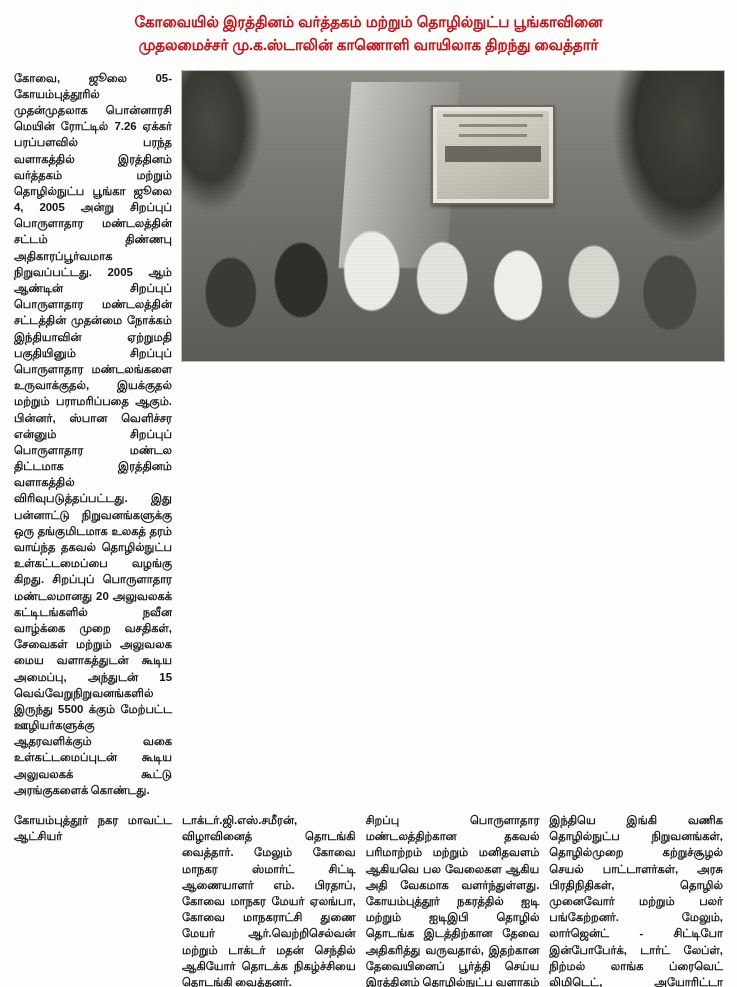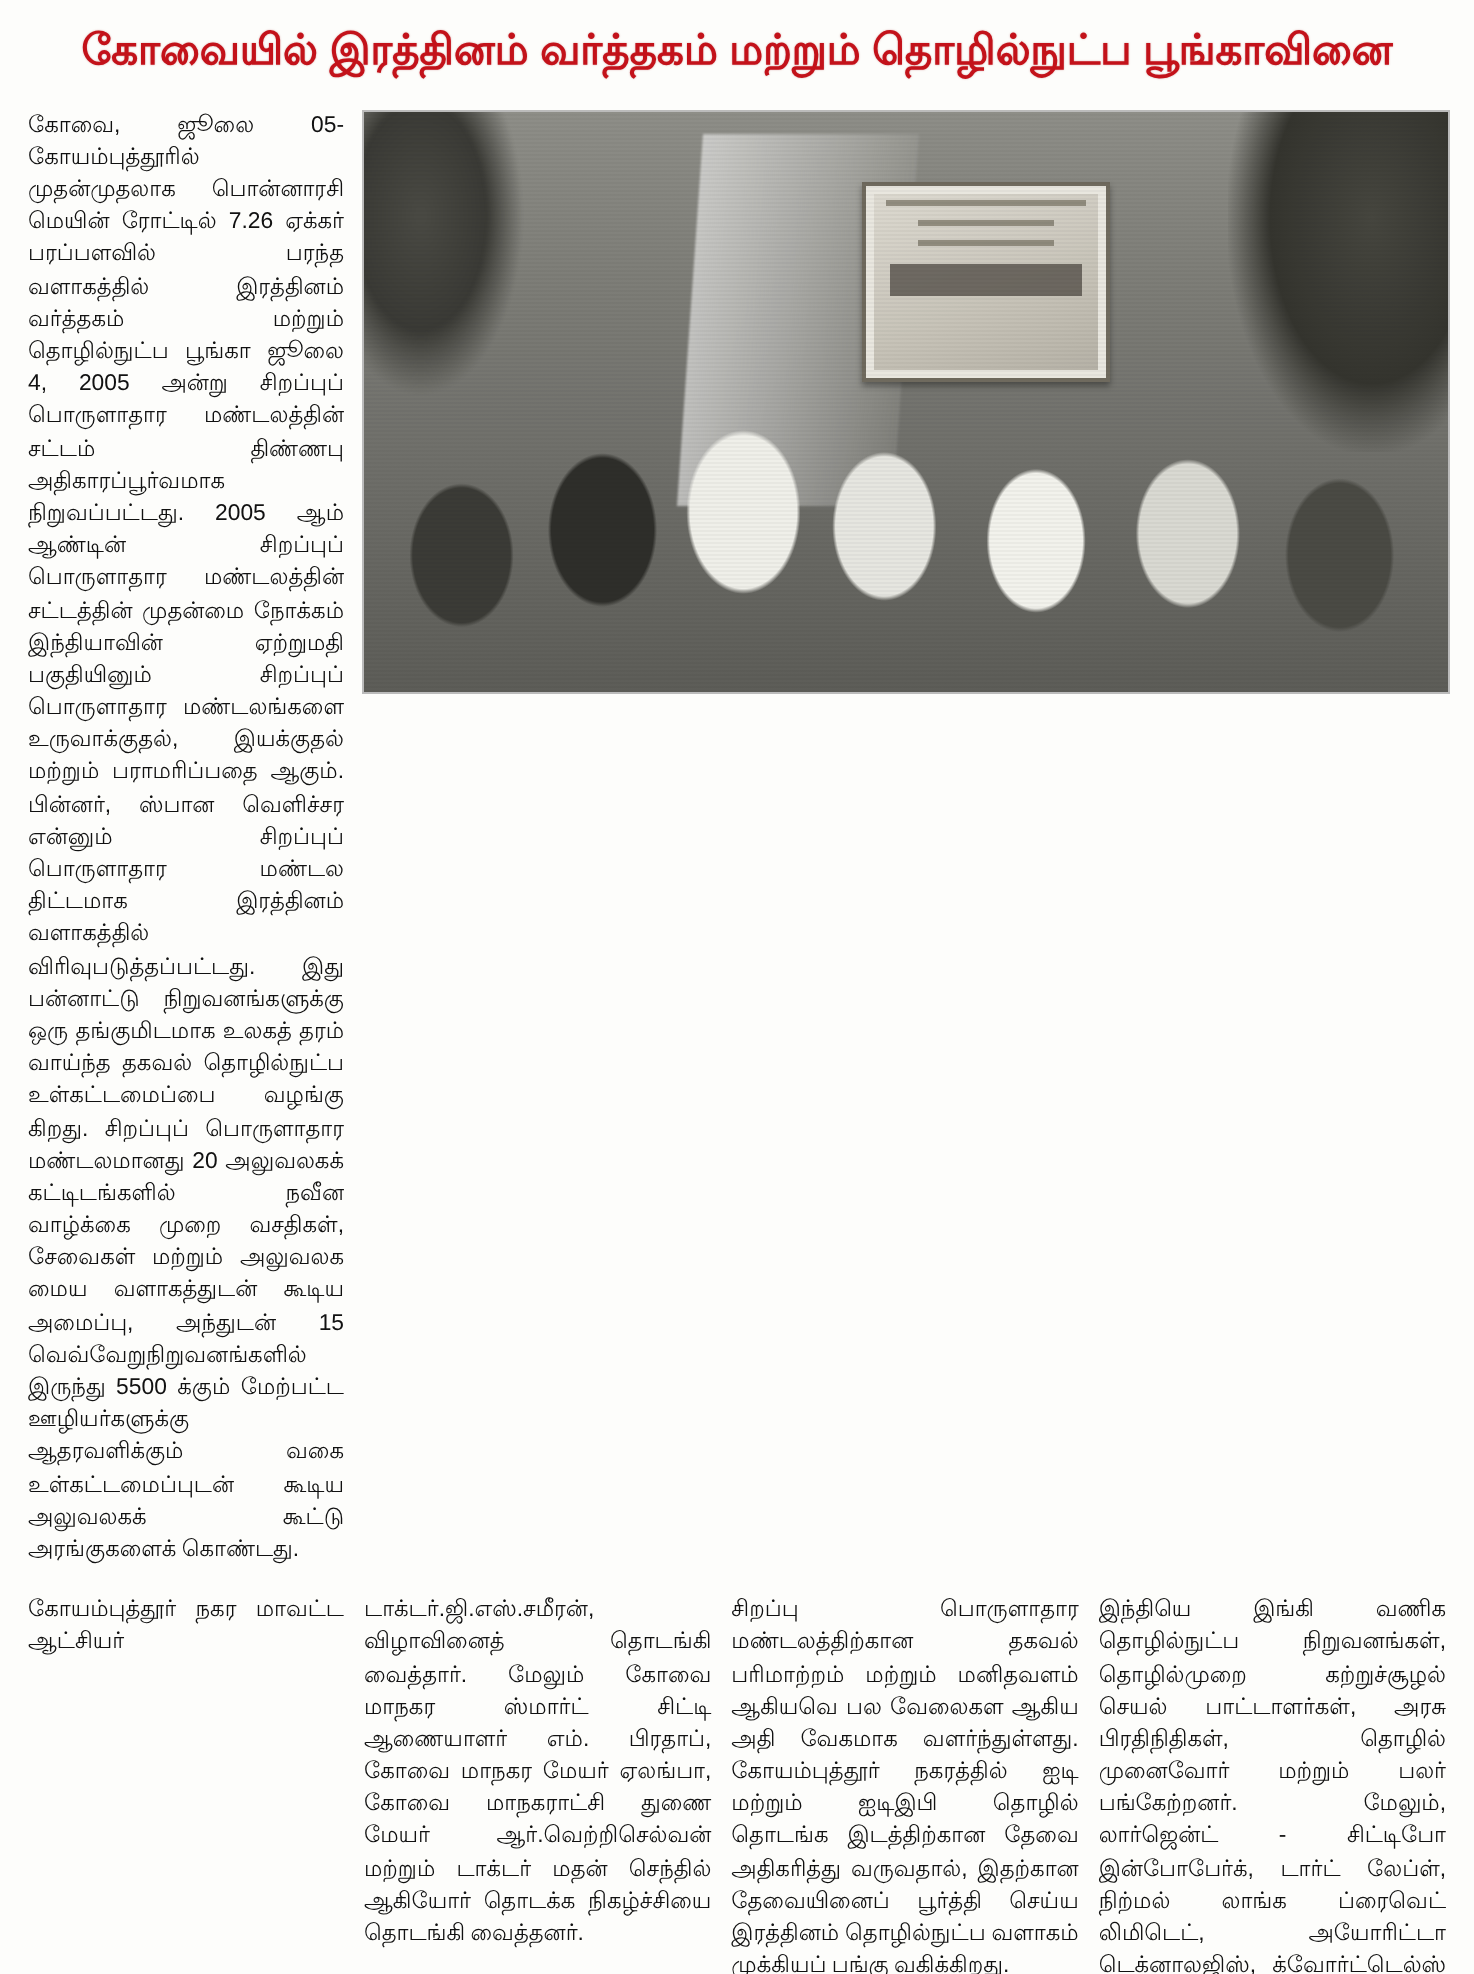--- a/index.html
+++ b/index.html
@@ -23,21 +23,21 @@
     padding: 8px 14px 6px 14px;
   }
 
   
   .headline {
     text-align: center;
     font-family: "Liberation Sans", sans-serif;
     font-weight: bold;
     color: #c3121a;
     line-height: 1.32;
-    font-size: 21px;
+    font-size: 15px;
     letter-spacing: 0px;
     padding: 4px 2px 2px 2px;
     text-shadow: 0 0 1px rgba(150,10,15,0.35);
   }
   .headline .l1 { display: block; }
   .headline .l2 { display: block; margin-top: 3px; }
 
   .rule {
     height: 1px;
     background: transparent;
@@ -72,21 +72,21 @@
   
   .txt {
     font-size: 11.4px;
     line-height: 1.42;
     text-align: justify;
     text-justify: inter-word;
     color: #111;
     word-spacing: -0.5px;
     hyphens: none;
   }
-  .txt p { margin: 0 0 6px 0; }
+  .txt p { margin: 0 0 6px 0; font-weight: bold; }
 
   
   .cols {
     display: flex;
     gap: 10px;
     margin-top: 8px;
   }
   .col {
     flex: 1 1 0;
     min-width: 0;
@@ -146,20 +146,21 @@
     opacity: .55;
   }
 </style>
 </head>
 <body>
 
 <div class="page">
 
   <div class="headline" style="color: rgb(195, 18, 26);">
     <span class="l1">கோவையில் இரத்தினம் வர்த்தகம் மற்றும் தொழில்நுட்ப பூங்காவினை</span>
+    <span class="l2">முதலமைச்சர் மு.க.ஸ்டாலின் காணொளி வாயிலாக திறந்து வைத்தார்</span>
   </div>
 
   <div class="rule"></div>
 
   <div class="top">
 
     <div class="lead-col txt">
       <p>கோவை, ஜூலை 05- கோயம்புத்தூரில் முதன்முதலாக பொன்னாரசி மெயின் ரோட்டில் 7.26 ஏக்கர் பரப்பளவில் பரந்த வளாகத்தில் இரத்தினம் வர்த்தகம் மற்றும் தொழில்நுட்ப பூங்கா ஜூலை 4, 2005 அன்று சிறப்புப் பொருளாதார மண்டலத்தின் சட்டம் திண்ணபு அதிகாரப்பூர்வமாக நிறுவப்பட்டது. 2005 ஆம் ஆண்டின் சிறப்புப் பொருளாதார மண்டலத்தின் சட்டத்தின் முதன்மை நோக்கம் இந்தியாவின் ஏற்றுமதி பகுதியினும் சிறப்புப் பொருளாதார மண்டலங்களை உருவாக்குதல், இயக்குதல் மற்றும் பராமரிப்பதை ஆகும். பின்னர், ஸ்பான வெளிச்சர என்னும் சிறப்புப் பொருளாதார மண்டல திட்டமாக இரத்தினம் வளாகத்தில் விரிவுபடுத்தப்பட்டது. இது பன்னாட்டு நிறுவனங்களுக்கு ஒரு தங்குமிடமாக உலகத் தரம் வாய்ந்த தகவல் தொழில்நுட்ப உள்கட்டமைப்பை வழங்கு கிறது. சிறப்புப் பொருளாதார மண்டலமானது 20 அலுவலகக் கட்டிடங்களில் நவீன வாழ்க்கை முறை வசதிகள், சேவைகள் மற்றும் அலுவலக மைய வளாகத்துடன் கூடிய அமைப்பு, அந்துடன் 15 வெவ்வேறுநிறுவனங்களில் இருந்து 5500 க்கும் மேற்பட்ட ஊழியர்களுக்கு ஆதரவளிக்கும் வகை உள்கட்டமைப்புடன் கூடிய அலுவலகக் கூட்டு அரங்குகளைக் கொண்டது.</p>
     </div>
 

